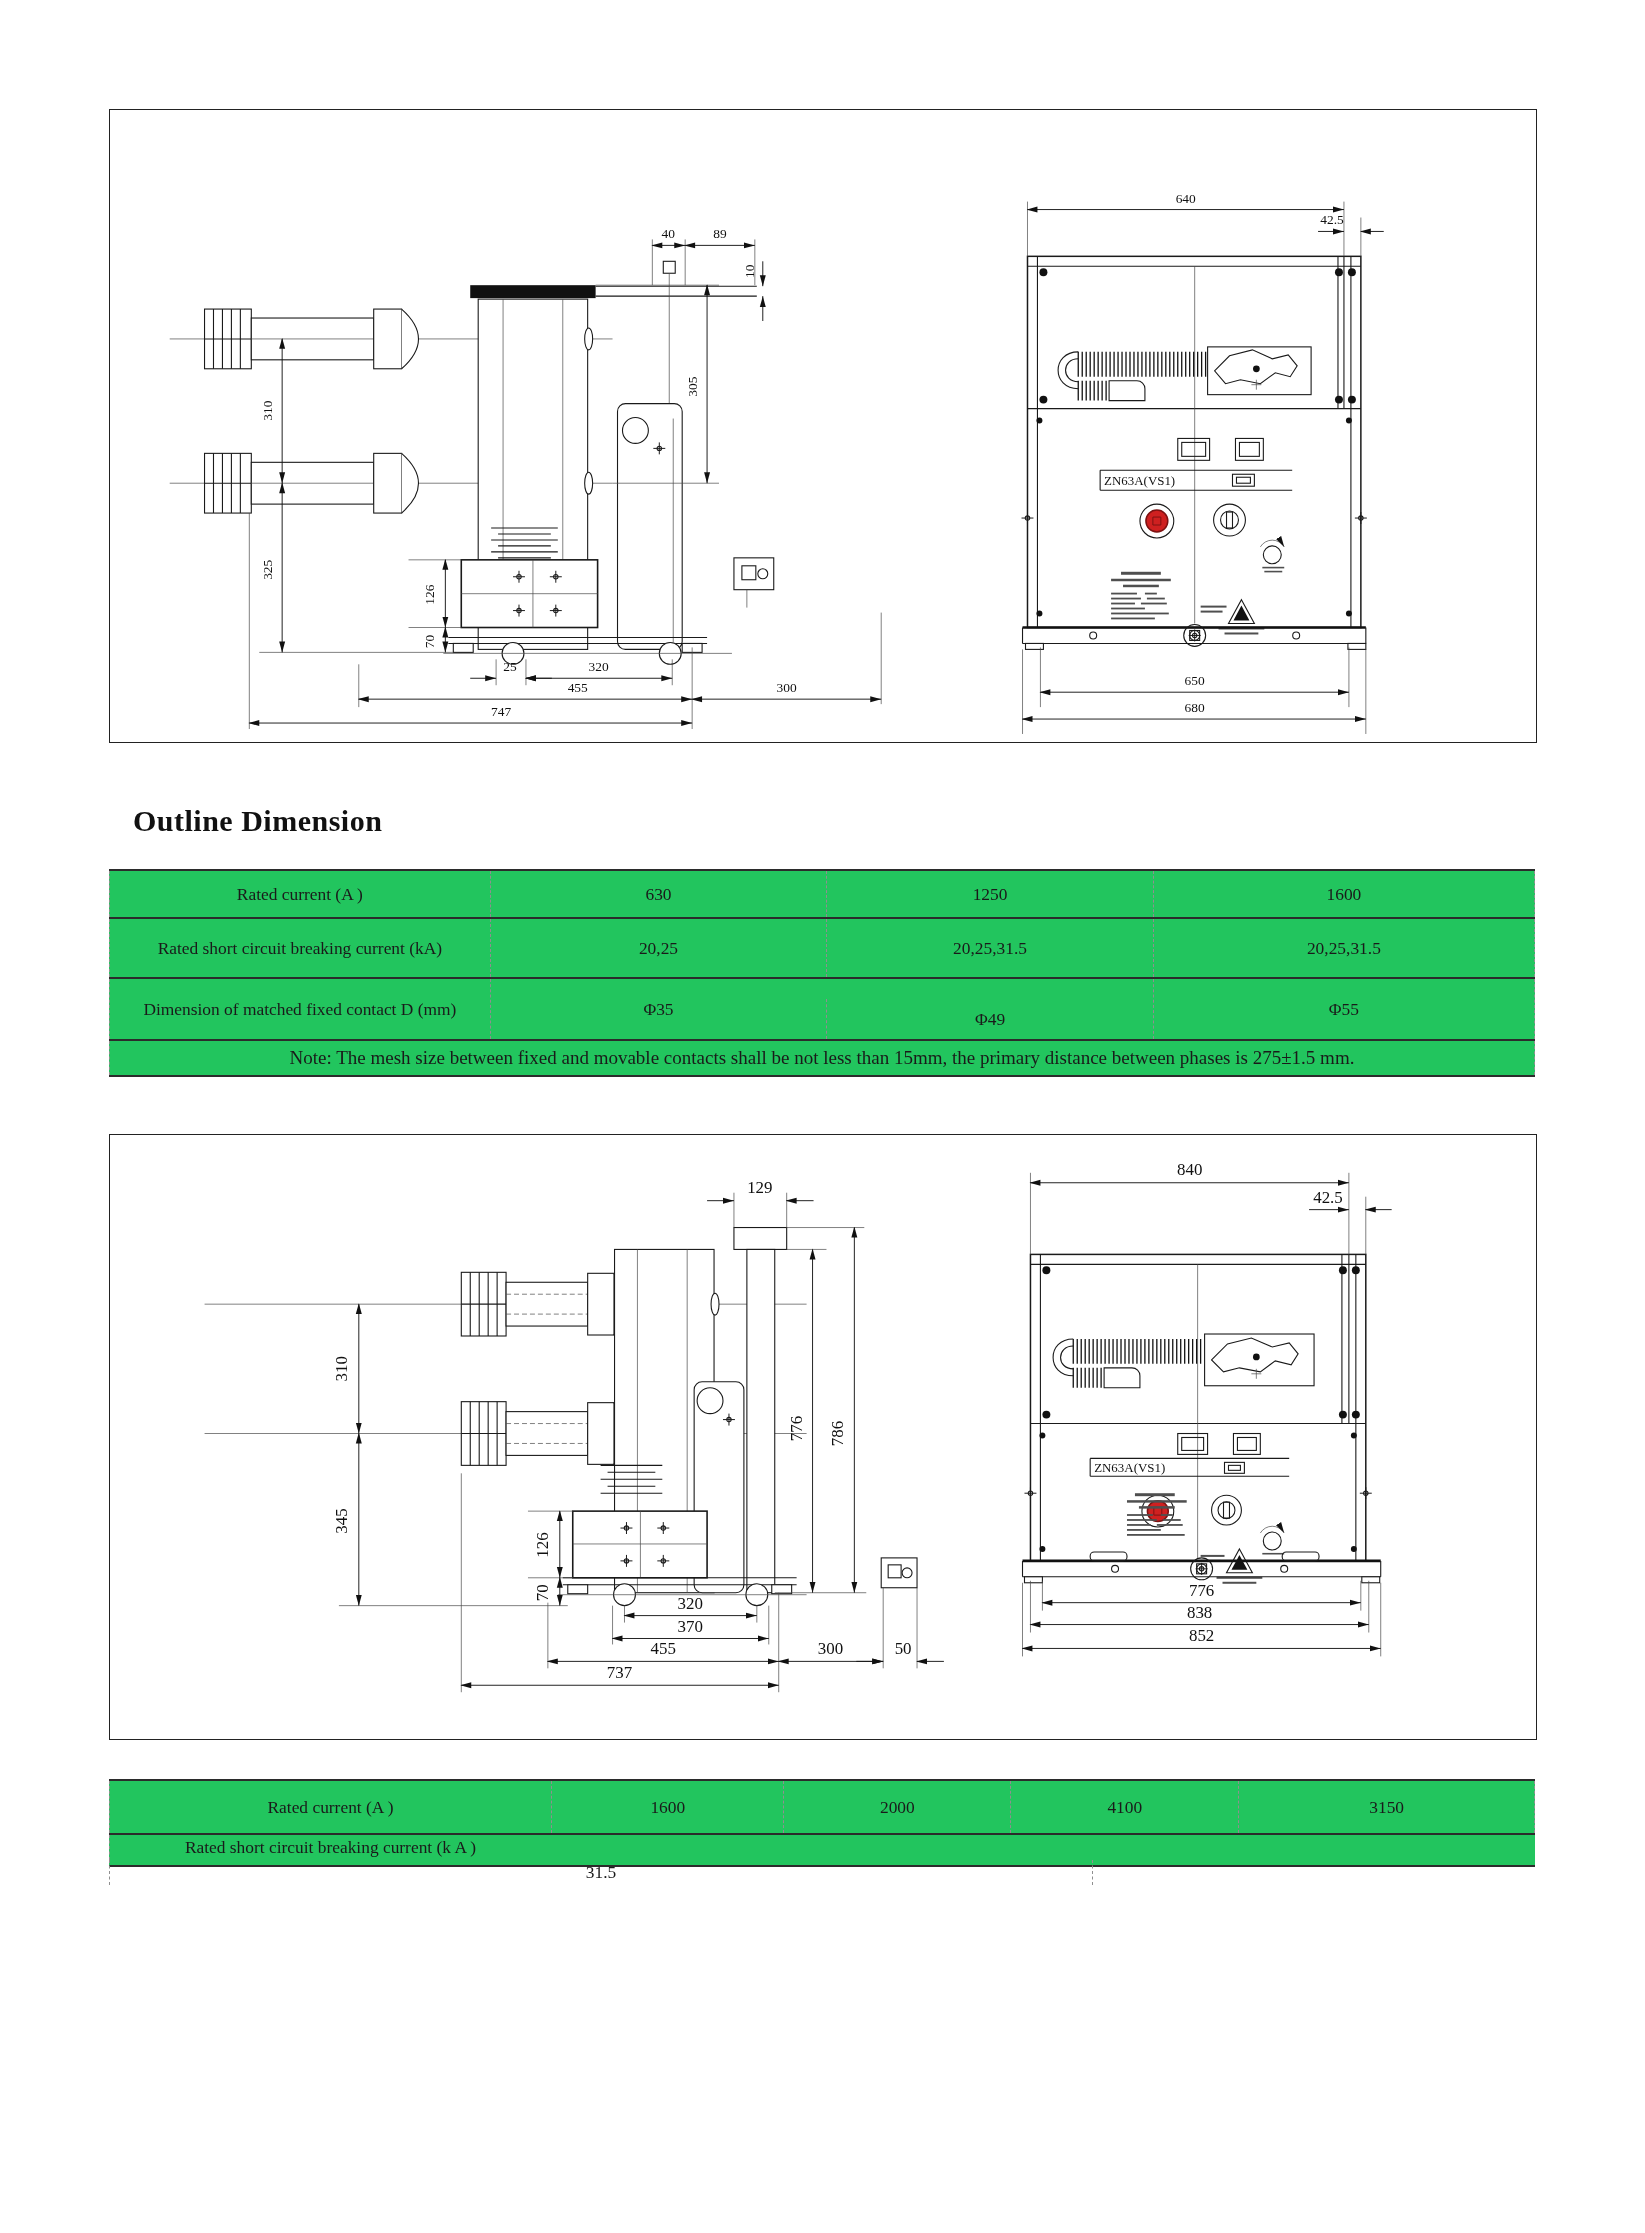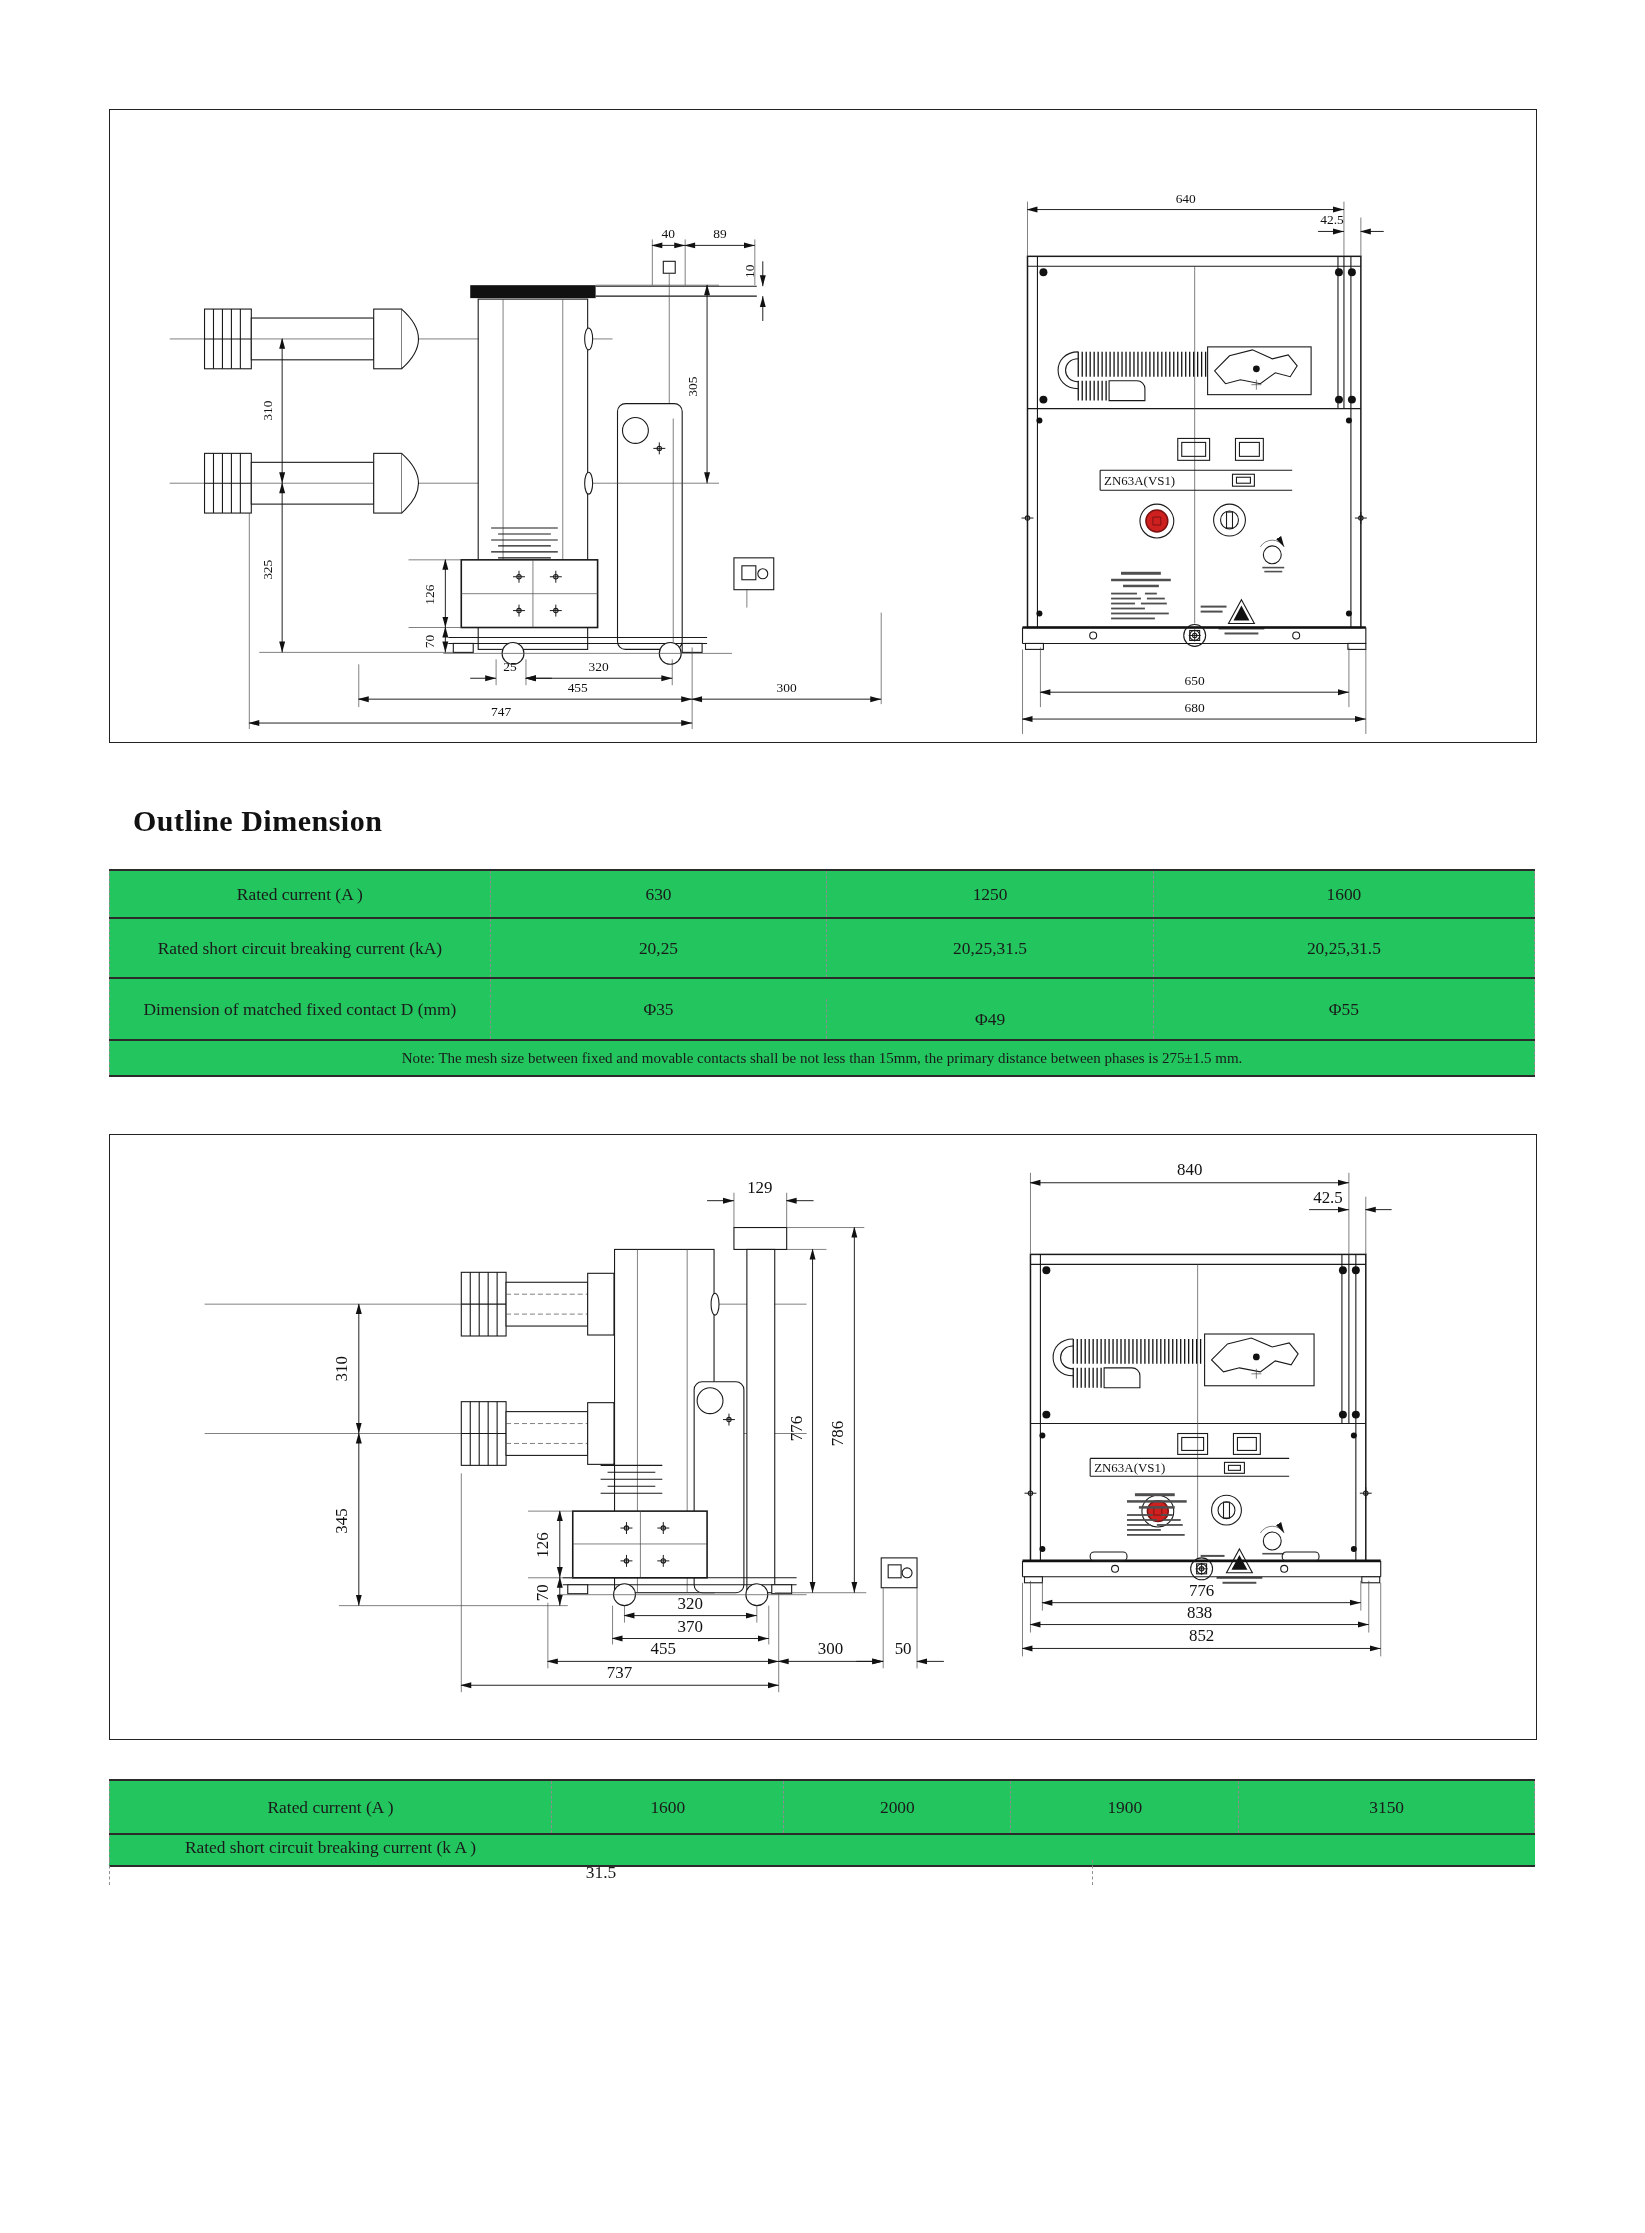--- a/index.html
+++ b/index.html
@@ -7,21 +7,21 @@
         font-family:"Liberation Serif", serif;color:#1a1a1a;overflow:hidden;}
   .dbox{position:absolute;border:1.6px solid #222;background:#fff;}
   .heading{position:absolute;font-weight:bold;font-size:30px;letter-spacing:0.5px;color:#111;}
   .dtable{position:absolute;background:#22c55e;border-top:2.6px solid #2b2b2b;border-bottom:2.6px solid #2b2b2b;box-sizing:border-box;}
   .trow{display:flex;border-bottom:2.6px solid #2b2b2b;box-sizing:border-box;}
   .trow:last-child{border-bottom:none;}
   .tcell{display:flex;align-items:center;justify-content:center;text-align:center;
          font-size:17.4px;padding:2px 10px;box-sizing:border-box;
          border-left:1.5px dashed #8f8f8f;}
   .tcell:last-child{border-right:1.5px dashed #8f8f8f;}
-  .notecell{font-size:15px;}
+  .notecell{font-size:19px;}
   svg{position:absolute;left:0;top:0;}
   .ln{stroke:#1a1a1a;stroke-width:1.1;fill:none;}
   .thin{stroke:#4a4a4a;stroke-width:.7;fill:none;}
   .thick{stroke:#111;stroke-width:2.6;fill:none;}
   .fw{fill:#fff;stroke:#1a1a1a;stroke-width:1.1;}
   .fb{fill:#111;stroke:none;}
   .dim{stroke:#151515;stroke-width:.95;fill:none;}
   .bar{fill:#4f4f4f;}
   text.dt{font-family:"Liberation Serif", serif;fill:#111;}
   .dt1{font-size:13.5px;}
@@ -504,21 +504,21 @@
         <text class="dt dt2" x="1097" y="509" text-anchor="middle">852</text>
       </g>
     </svg>
   </div>
 
   <div class="dtable" style="left:109px;top:1779px;width:1426px;">
     <div class="trow" style="height:54px;">
       <div class="tcell" style="width:31%;">Rated current  (A )</div>
       <div class="tcell" style="width:16.3%;">1600</div>
       <div class="tcell" style="width:15.9%;">2000</div>
-      <div class="tcell" style="width:16%;">1900</div>
+      <div class="tcell" style="width:16%;">4100</div>
       <div class="tcell" style="width:20.8%;">3150</div>
     </div>
     <div class="trow" style="height:30px;flex-direction:column;">
       <div class="tcell" style="width:31%;">Rated short circuit breaking current (k A )</div>
       <div class="tcell" style="width:69%;">31.5</div>
     </div>
   </div>
 
 </div>
 

